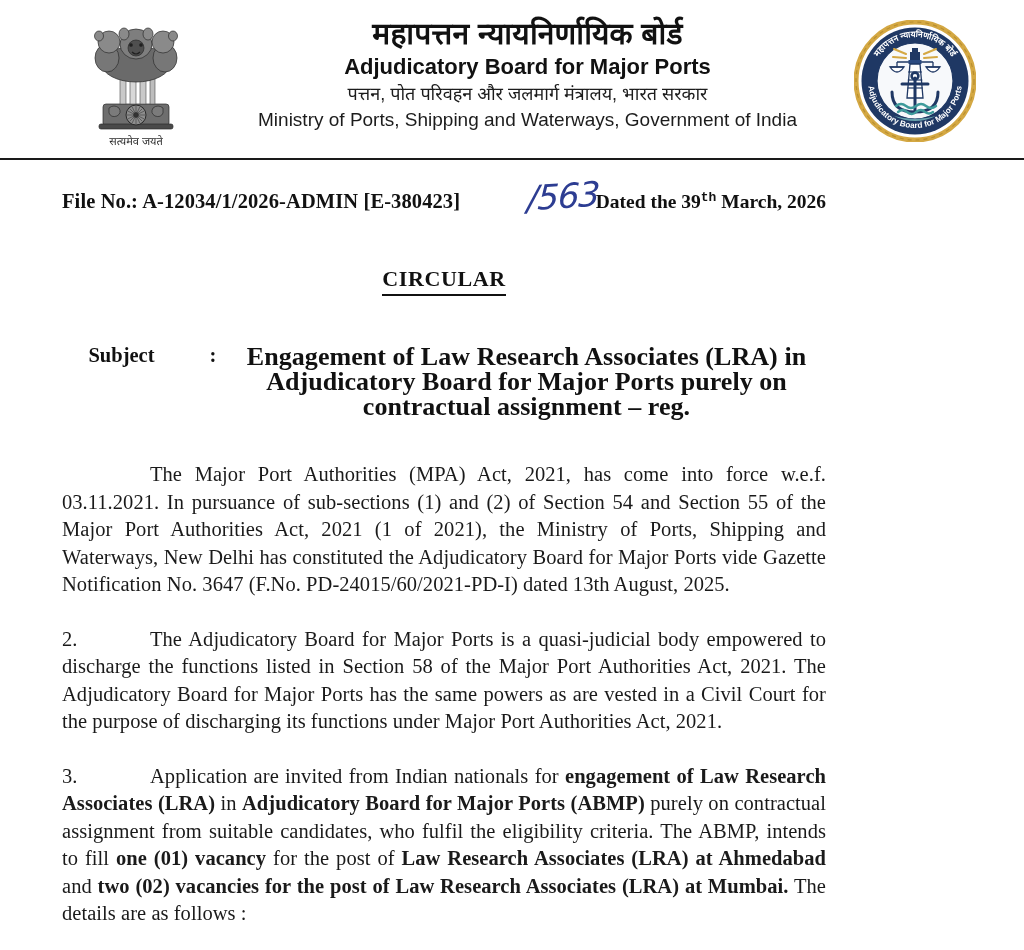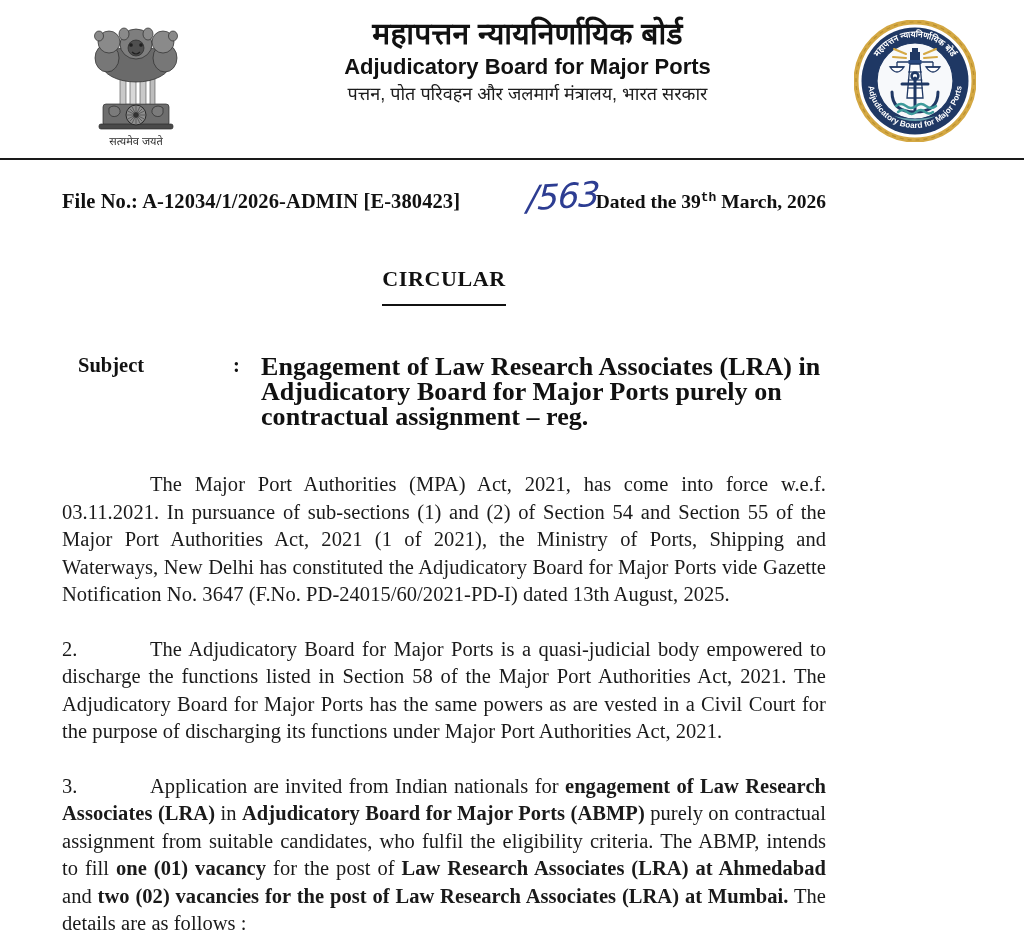--- a/index.html
+++ b/index.html
@@ -147,28 +147,29 @@
     text-align: center;
     margin-top: 38px;
   }
   .circular {
     display: inline-block;
     font-family: "Liberation Serif", "DejaVu Serif", serif;
     font-weight: 700;
     font-size: 22px;
     letter-spacing: 0.6px;
     border-bottom: 2.2px solid #111111;
-    padding-bottom: 12px;
+    padding-bottom: 2px;
     color: #111111;
   }
 
   .subject-block {
     display: flex;
-    margin: 48px 62px 0 78px;
+    margin: 48px 62px 0 44px;
     align-items: flex-start;
+    text-align: center;
   }
   .subj-label {
     font-family: "Liberation Serif", "DejaVu Serif", serif;
     font-weight: 700;
     font-size: 20.5px;
     width: 155px;
     flex: 0 0 155px;
     color: #111111;
   }
   .subj-colon {
@@ -259,20 +260,21 @@
         <ellipse cx="88" cy="24" rx="4.5" ry="5" fill="#8a8a8a"></ellipse>
       </g>
       <text x="51" y="133" font-family="'Liberation Sans','DejaVu Sans',sans-serif" font-size="11" fill="#2b2b2b" text-anchor="middle">सत्यमेव जयते</text>
     </svg>
   </div>
 
   <div class="header-titles">
     <div class="title-hi">महापत्तन न्यायनिर्णायिक बोर्ड</div>
     <div class="title-en">Adjudicatory Board for Major Ports</div>
     <div class="sub-hi">पत्तन, पोत परिवहन और जलमार्ग मंत्रालय, भारत सरकार</div>
+    <div class="sub-en">Ministry of Ports, Shipping and Waterways, Government of India</div>
   </div>
 
   <div class="board-logo">
     <svg viewBox="0 0 122 122" xmlns="http://www.w3.org/2000/svg">
       <defs>
         <path id="arcTop" d="M 17,61 A 44,44 0 0 1 105,61"></path>
         <path id="arcBot" d="M 14,61 A 47,47 0 0 0 108,61"></path>
       </defs>
 
       <circle cx="61" cy="61" r="59" fill="none" stroke="#d4a843" stroke-width="5"></circle>

